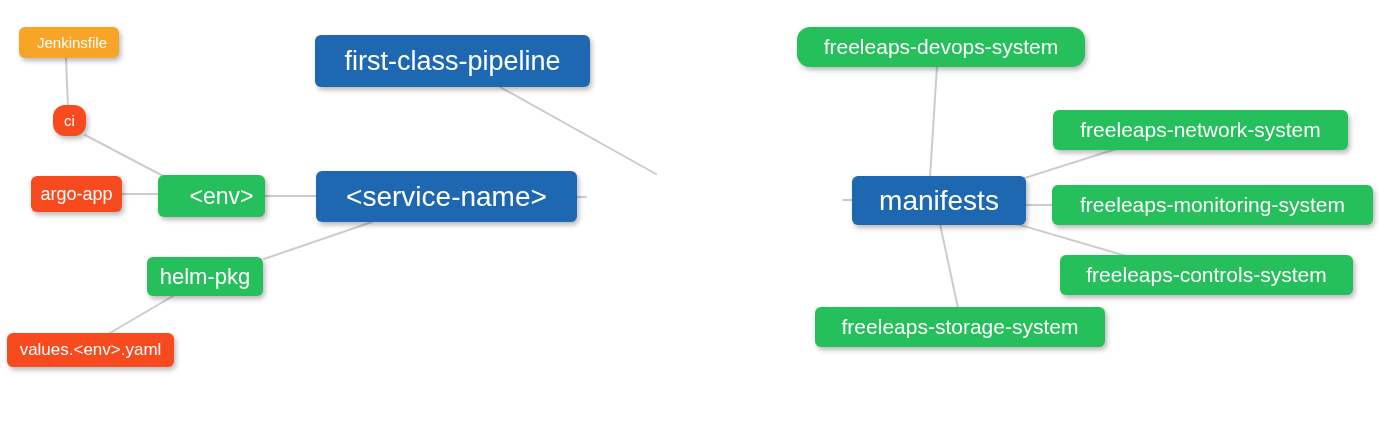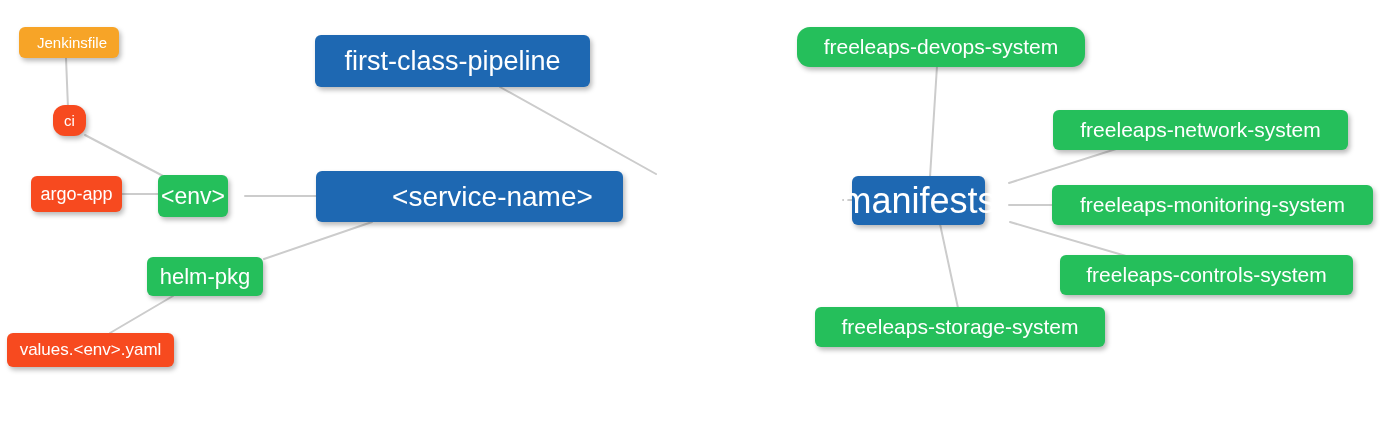--- a/index.html
+++ b/index.html
@@ -68,32 +68,32 @@
     <line x1="1010" y1="222" x2="1126" y2="256"></line>
     <line x1="940" y1="224" x2="958" y2="308"></line>
   </svg>
 
   <div class="node c-amber" style="left:19px;  top:27px;  width:94px;  height:31px; font-size:15px;padding-left:6px;">Jenkinsfile</div>
 
   <div class="node c-red" style="left:53px;  top:105px; width:33px;  height:31px; font-size:15px;border-radius:12px;">ci</div>
 
   <div class="node c-red" style="left:31px;  top:176px; width:91px;  height:36px; font-size:18px;">argo-app</div>
 
-  <div class="node c-green" style="left:158px; top:175px; width:70px;  height:42px; font-size:23px;">&lt;env&gt;</div>
+  <div class="node c-green" style="left:158px; top:175px; width:87px;  height:42px; font-size:23px;padding-left:20px;">&lt;env&gt;</div>
 
   <div class="node c-blue" style="left:315px; top:35px;  width:275px; height:52px; font-size:27px;">first-class-pipeline</div>
 
-  <div class="node c-blue" style="left:316px; top:171px; width:261px; height:51px; font-size:28px;padding-left:46px;">&lt;service-name&gt;</div>
+  <div class="node c-blue" style="left:316px; top:171px; width:261px; height:51px; font-size:28px;">&lt;service-name&gt;</div>
 
   <div class="node c-green" style="left:147px; top:257px; width:116px; height:39px; font-size:22px;">helm-pkg</div>
 
   <div class="node c-red" style="left:7px;   top:333px; width:167px; height:34px; font-size:17px;">values.&lt;env&gt;.yaml</div>
 
 
-  <div class="node c-blue" style="left:852px; top:176px; width:133px; height:49px; font-size:36px;">manifests</div>
+  <div class="node c-blue" style="left:852px; top:176px; width:174px; height:49px; font-size:28px;">manifests</div>
 
   <div class="node c-green" style="left:797px; top:27px;  width:288px; height:40px; font-size:21px;border-radius:13px;">freeleaps-devops-system</div>
 
   <div class="node c-green" style="left:1053px;top:110px; width:295px; height:40px; font-size:21px;">freeleaps-network-system</div>
 
   <div class="node c-green" style="left:1052px;top:185px; width:321px; height:40px; font-size:21px;">freeleaps-monitoring-system</div>
 
   <div class="node c-green" style="left:1060px;top:255px; width:293px; height:40px; font-size:21px;">freeleaps-controls-system</div>
 
   <div class="node c-green" style="left:815px; top:307px; width:290px; height:40px; font-size:21px;">freeleaps-storage-system</div>

